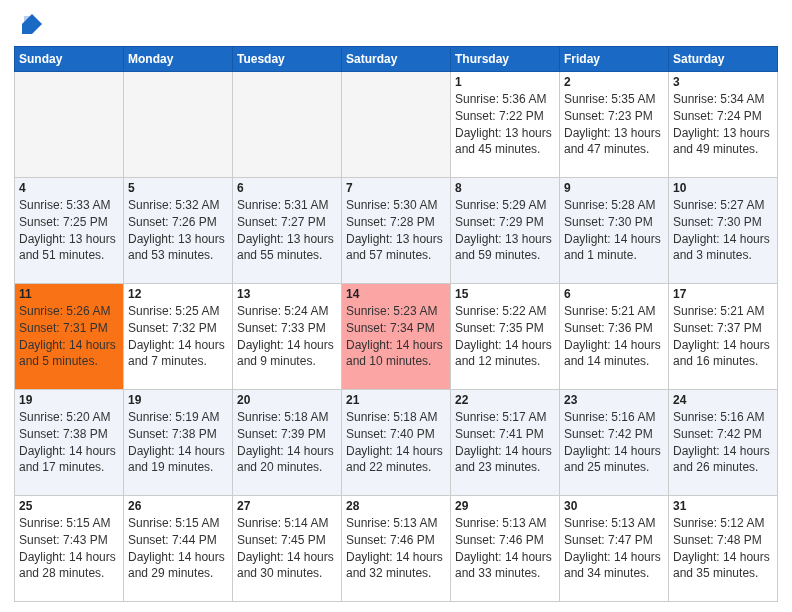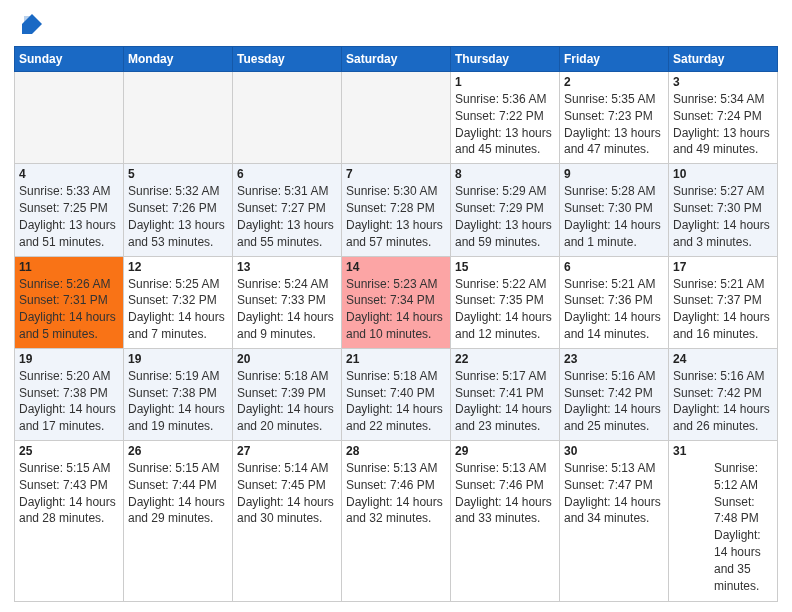--- a/index.html
+++ b/index.html
@@ -359,21 +359,21 @@
           </td>
           <td style="background: rgb(255, 255, 255);">
             <span class="day-number">30</span>
             <div class="day-info" style="white-space: pre-line;">Sunrise: 5:13 AM
 Sunset: 7:47 PM
 Daylight: 14 hours
 and 34 minutes.</div>
           </td>
           <td style="background: rgb(255, 255, 255);">
             <span class="day-number">31</span>
-            <div class="day-info" style="white-space: pre-line; margin-left: 41px;">Sunrise: 5:12 AM
+            <div class="day-info" style="white-space: pre-line;">Sunrise: 5:12 AM
 Sunset: 7:48 PM
 Daylight: 14 hours
 and 35 minutes.</div>
           </td>
         </tr>
       </tbody>
   </table>
 </div>
 
 </body></html>

